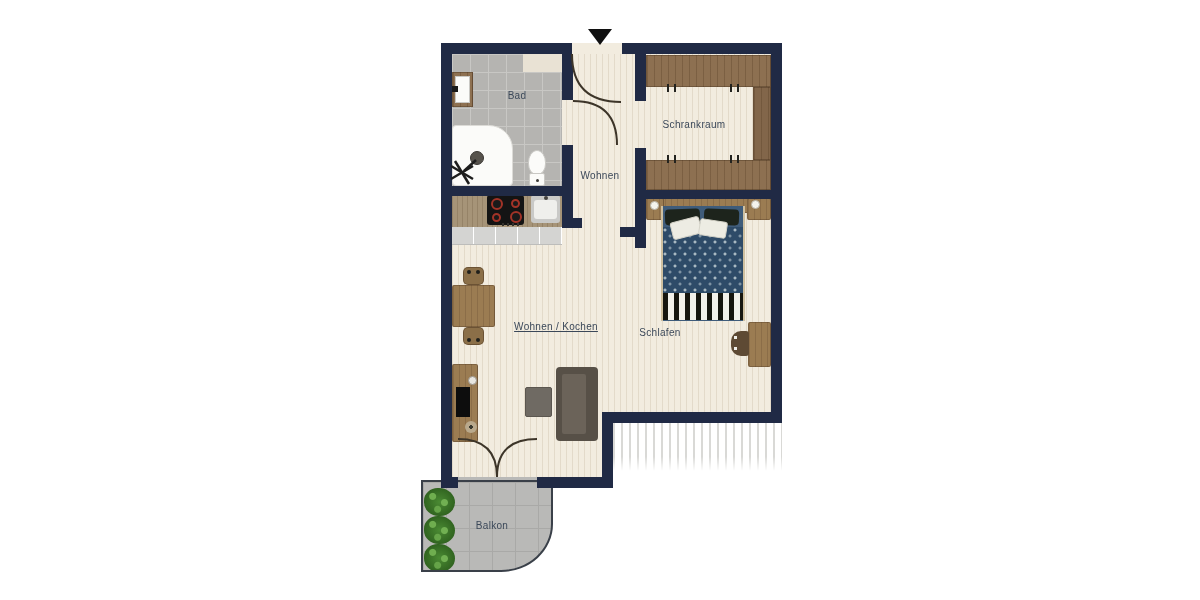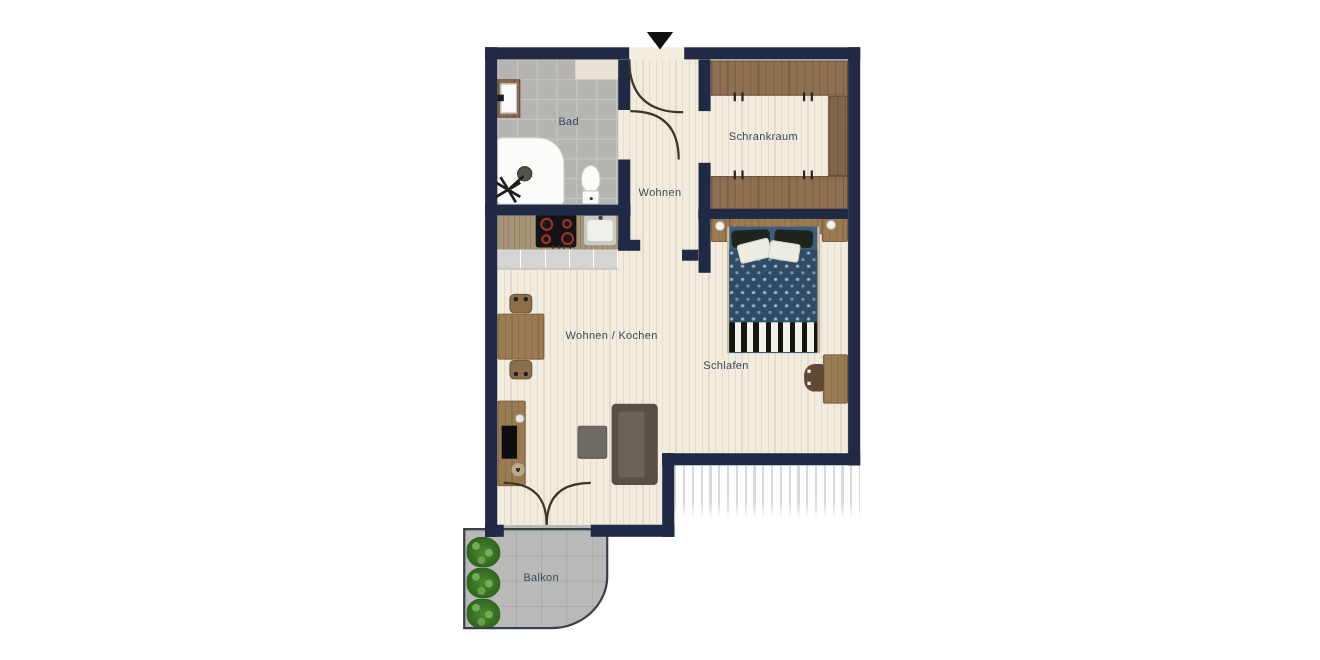--- a/index.html
+++ b/index.html
@@ -160,20 +160,20 @@
     <g stroke="#1d1d1d" stroke-width="2.5">
       <line x1="451" y1="166" x2="473" y2="179"></line>
       <line x1="451" y1="179" x2="473" y2="166"></line>
       <line x1="455" y1="161" x2="469" y2="184"></line>
       <line x1="464" y1="171" x2="476" y2="160"></line>
     </g>
   </svg>
 
   <div class="arrow-down"></div>
 
-  <span class="room-label" style="left:517px;top:112px;">Bad</span>
+  <span class="room-label" style="left:517px;top:96px;">Bad</span>
   <span class="room-label" style="left:694px;top:125px;">Schrankraum</span>
   <span class="room-label" style="left:600px;top:176px;">Wohnen</span>
-  <span class="room-label" style="left:556px;top:306px;">Wohnen / Kochen</span>
+  <span class="room-label" style="left:556px;top:327px;text-decoration:underline;">Wohnen / Kochen</span>
   <span class="room-label" style="left:660px;top:333px;">Schlafen</span>
   <span class="room-label" style="left:492px;top:526px;">Balkon</span>
 
 </div>
 
 </body></html>

